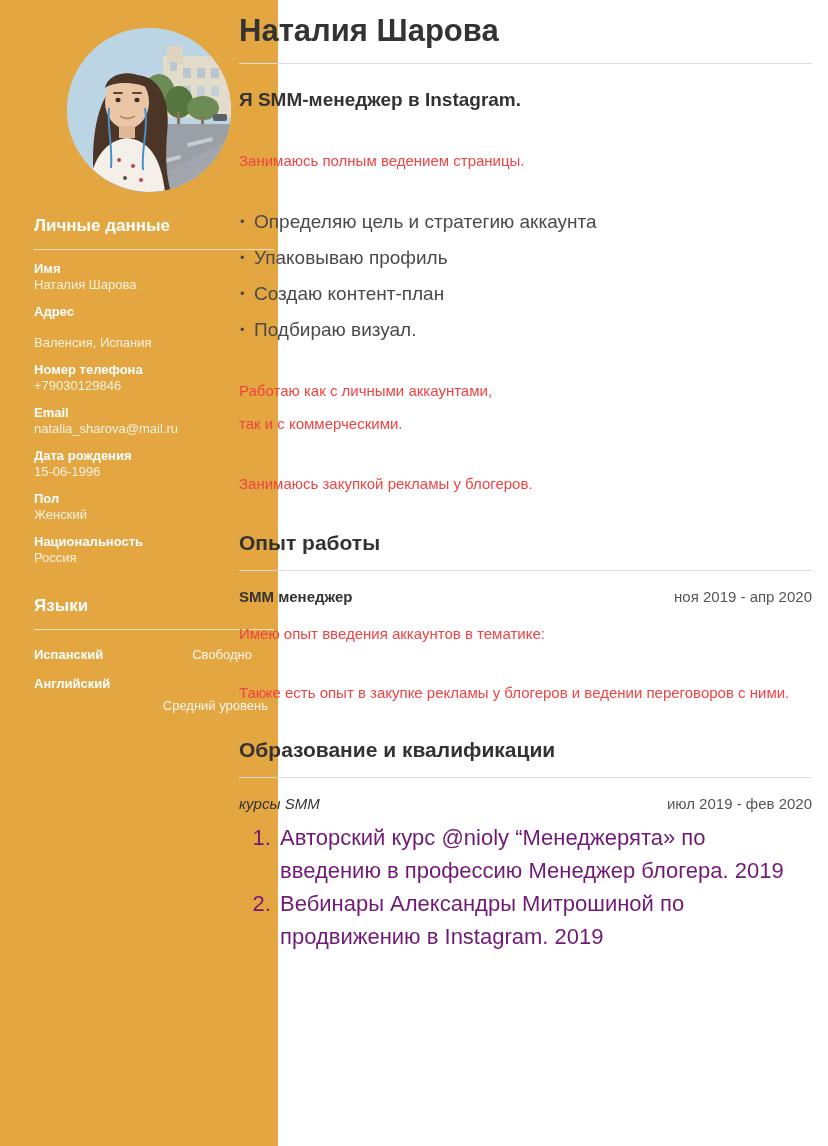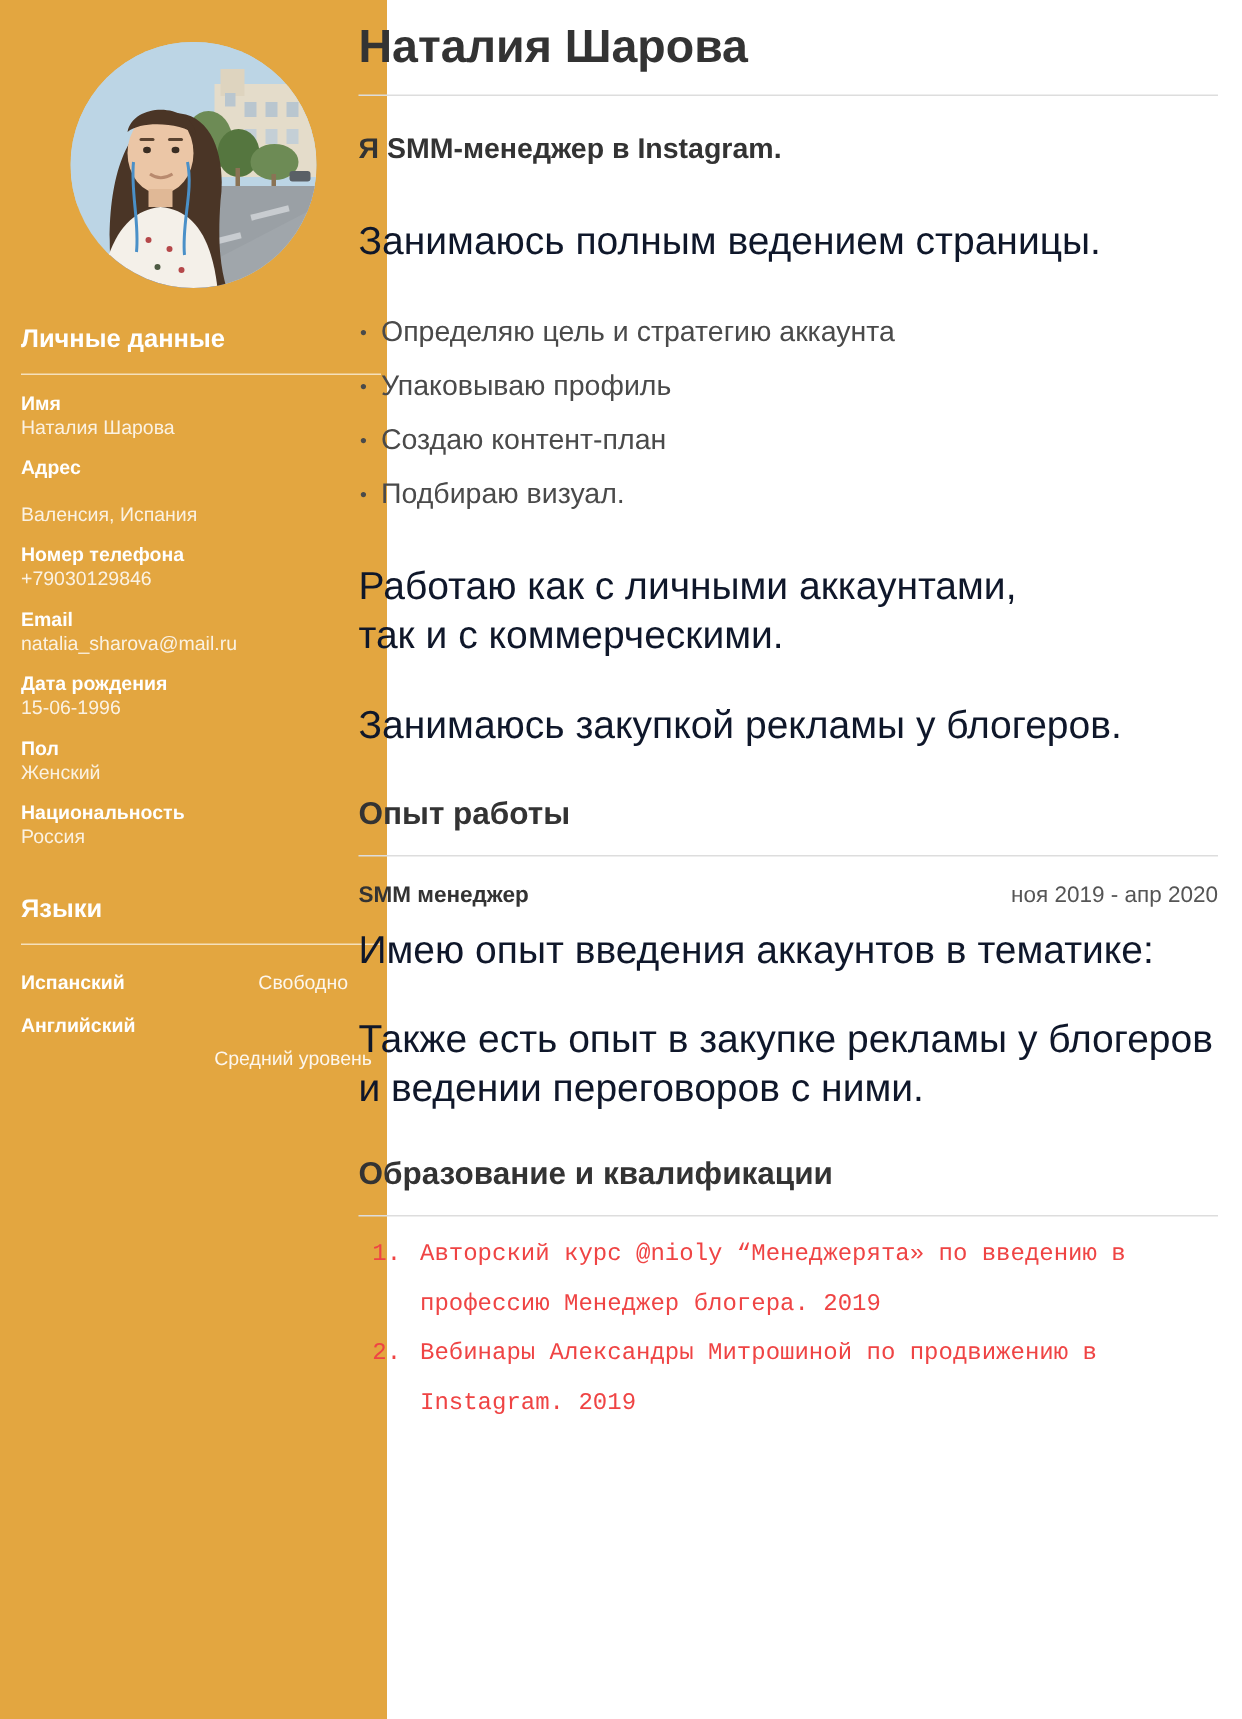--- a/index.html
+++ b/index.html
@@ -1,19 +1,19 @@
 <!DOCTYPE html>
 <html><head>
 <meta charset="utf-8">
 <style>
   html,body{margin:0;padding:0;background:#fff;}
   .page{position:relative;width:828px;height:1146px;background:#ffffff;overflow:hidden;
         font-family:"Liberation Sans","DejaVu Sans",sans-serif;}
   
-  .sidebar{position:absolute;left:0;top:0;width:258px;height:1146px;background:#E3A640;color:#fff;}
+  .sidebar{position:absolute;left:0;top:0;width:258px;height:1146px;background:#E3A640;color:#fff;padding-left:20px;}
   .photo{width:164px;height:164px;border-radius:50%;margin:28px auto 0;overflow:hidden;background:#bcd5e5;}
   .photo svg{display:block;}
   .side-heading{margin:24px 14px 0;font-size:17px;font-weight:bold;color:#fff;}
   .side-rule{height:1px;background:rgba(255,255,255,0.65);margin:13px 4px 0 14px;}
   .fields{margin-top:10px;}
   .field{margin:11px 14px 0;font-size:13px;line-height:16px;}
   .field .label{font-weight:bold;color:#fff;}
   .field .value{color:rgba(255,255,255,0.85);}
   .field.gap-value .value{margin-top:15px;}
   .lang-row{margin:17px 26px 0 14px;font-size:13px;display:flex;justify-content:space-between;}
@@ -21,40 +21,40 @@
   .lang-row .llevel{color:rgba(255,255,255,0.9);font-weight:normal;}
   .lang-block{margin:14px 10px 0 14px;font-size:13px;}
   .lang-block .lname{font-weight:bold;}
   .lang-block .llevel{display:block;text-align:right;margin-top:7px;color:rgba(255,255,255,0.9);}
   
   .main{position:absolute;left:222px;top:0;width:606px;height:1146px;box-sizing:border-box;
         padding:8px 16px 0 17px;color:#4a4a4a;}
   h1{font-size:31px;line-height:34px;margin:6px 0 0;color:#333;font-weight:bold;}
   .rule{height:1px;background:#ddd;margin-top:15px;}
   .headline{margin-top:25px;font-size:19px;font-weight:bold;color:#333;}
-  .body-text{font-size:26px;line-height:33px;color:#0f172a;}
+  .body-text{font-size:15px;line-height:33px;color:#ef4444;}
   .lead{margin-top:33px;}
   .dot-list{margin-top:27px;}
   .dot-item{position:relative;padding-left:15px;font-size:19px;line-height:36px;color:#4a4a4a;}
   .dot-item::before{content:"•";position:absolute;left:1px;top:0;font-size:13px;line-height:36px;color:#4a4a4a;}
   .para{margin-top:26px;}
   .para2{margin-top:27px;}
   h2{font-size:21px;line-height:24px;margin:0;color:#333;font-weight:bold;}
   .sec-exp{margin-top:31px;}
   .row-split{display:flex;justify-content:space-between;align-items:baseline;margin-top:17px;}
   .role{font-size:15px;font-weight:bold;color:#333;}
   .dates{font-size:15px;color:#555;}
   .course{font-size:15px;font-style:italic;color:#333;}
   .exp-lead{margin-top:12px;}
   ul.disc{margin:7px 0 0;padding-left:37px;}
   ul.disc li{font-size:19px;line-height:33px;color:#4a4a4a;}
   .outro{margin-top:26px;}
   .sec-edu{margin-top:29px;}
   ol.num{margin:9px 0 0;padding-left:38px;}
-  ol.num li{font-size:16px;line-height:33px;color:#ef4444;padding-left:3px;font-family:Liberation Mono, monospace;}
+  ol.num li{font-size:22px;line-height:33px;color:#701a75;padding-left:3px;}
 </style>
 </head>
 <body>
 
 <div class="page">
 
   <aside class="sidebar">
 
     <div class="photo">
       <svg width="164" height="164" viewBox="0 0 164 164">
@@ -183,20 +183,24 @@
       <span class="dates">ноя 2019 - апр 2020</span>
     </div>
     <div class="body-text exp-lead">Имею опыт введения аккаунтов в тематике:</div>
 
 
     <div class="body-text outro">Также есть опыт в закупке рекламы у блогеров и ведении переговоров с ними.</div>
 
     <h2 class="sec-edu">Образование и квалификации</h2>
     <div class="rule"></div>
 
+    <div class="row-split">
+      <span class="course">курсы SMM</span>
+      <span class="dates">июл 2019 - фев 2020</span>
+    </div>
 
     <ol class="num">
       <li>Авторский курс @nioly “Менеджерята» по введению в профессию Менеджер блогера. 2019</li>
       <li>Вебинары Александры Митрошиной по продвижению в Instagram. 2019</li>
     </ol>
 
   </main>
 </div>
 
 </body></html>

